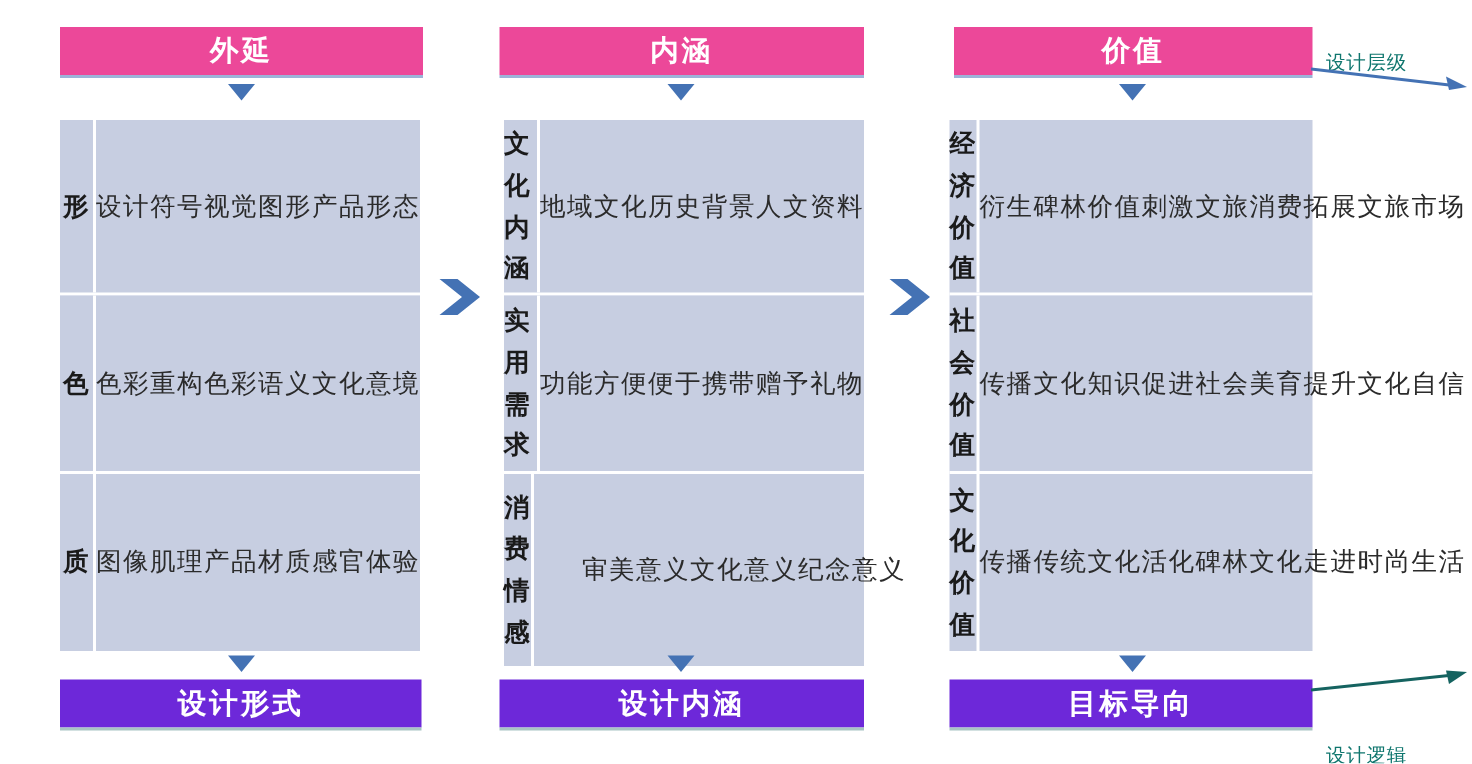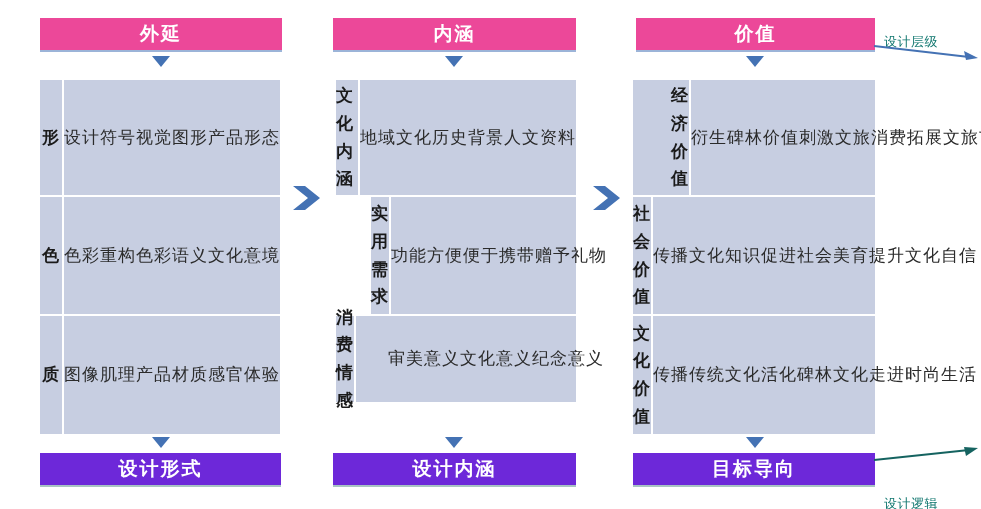--- a/index.html
+++ b/index.html
@@ -201,51 +201,51 @@
       <div class="grp-key" style="width:65px;">
         <span>文化</span>
         <span>内涵</span>
       </div>
       <div class="grp-vals">
         <span class="grp-val">地域文化</span>
         <span class="grp-val">历史背景</span>
         <span class="grp-val">人文资料</span>
       </div>
     </div>
-    <div class="tbl-group" style="height:119px;margin-left:35px;">
+    <div class="tbl-group" style="height:119px;">
       <div class="grp-key" style="width:65px;">
         <span>实用</span>
         <span>需求</span>
       </div>
       <div class="grp-vals">
         <span class="grp-val">功能方便</span>
         <span class="grp-val">便于携带</span>
         <span class="grp-val">赠予礼物</span>
       </div>
     </div>
-    <div class="tbl-group" style="height:86px;gap:32px;">
+    <div class="tbl-group" style="height:128px;gap:32px;">
       <div class="grp-key" style="width:65px;">
         <span>消费</span>
         <span>情感</span>
       </div>
       <div class="grp-vals">
         <span class="grp-val">审美意义</span>
         <span class="grp-val">文化意义</span>
         <span class="grp-val">纪念意义</span>
       </div>
     </div>
   </div>
 
   <svg class="chev" style="left:591px; top:182px;" width="32" height="32" viewBox="0 0 32 32">
     <polygon points="2,4 14,4 29,16 14,28 2,28 17,16" fill="#4472b4"></polygon>
   </svg>
 
   <div class="tbl" style="left:633px; top:80px; width:242px;">
     <div class="tbl-group" style="height:117px;">
-      <div class="grp-key" style="width:56px;margin-left:38px;">
+      <div class="grp-key" style="width:56px;">
         <span>经济</span>
         <span>价值</span>
       </div>
       <div class="grp-vals">
         <span class="grp-val">衍生碑林价值</span>
         <span class="grp-val">刺激文旅消费</span>
         <span class="grp-val">拓展文旅市场</span>
       </div>
     </div>
     <div class="tbl-group" style="height:119px;">

